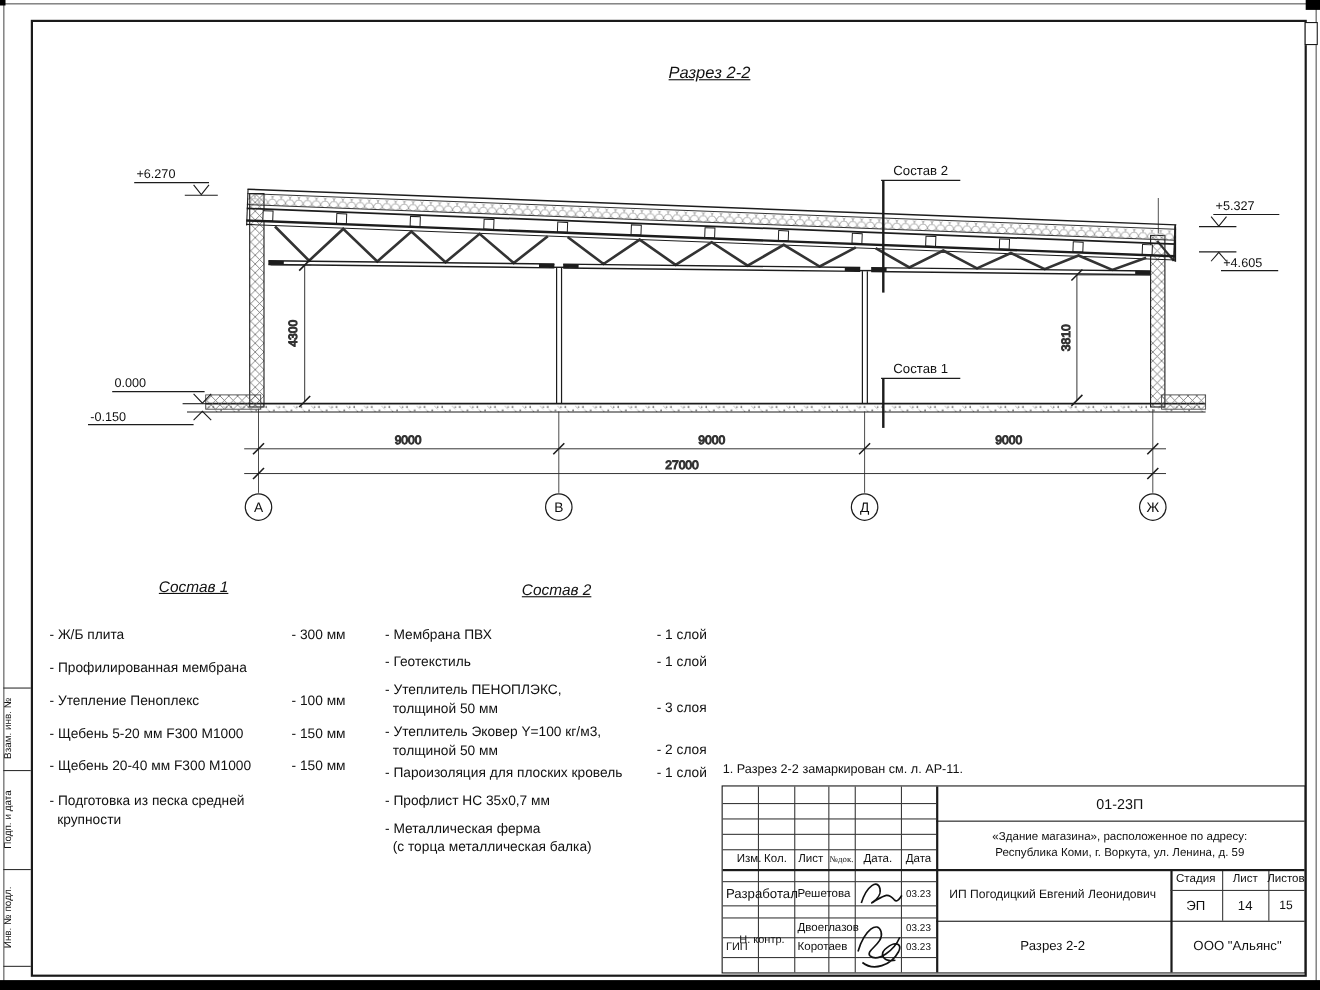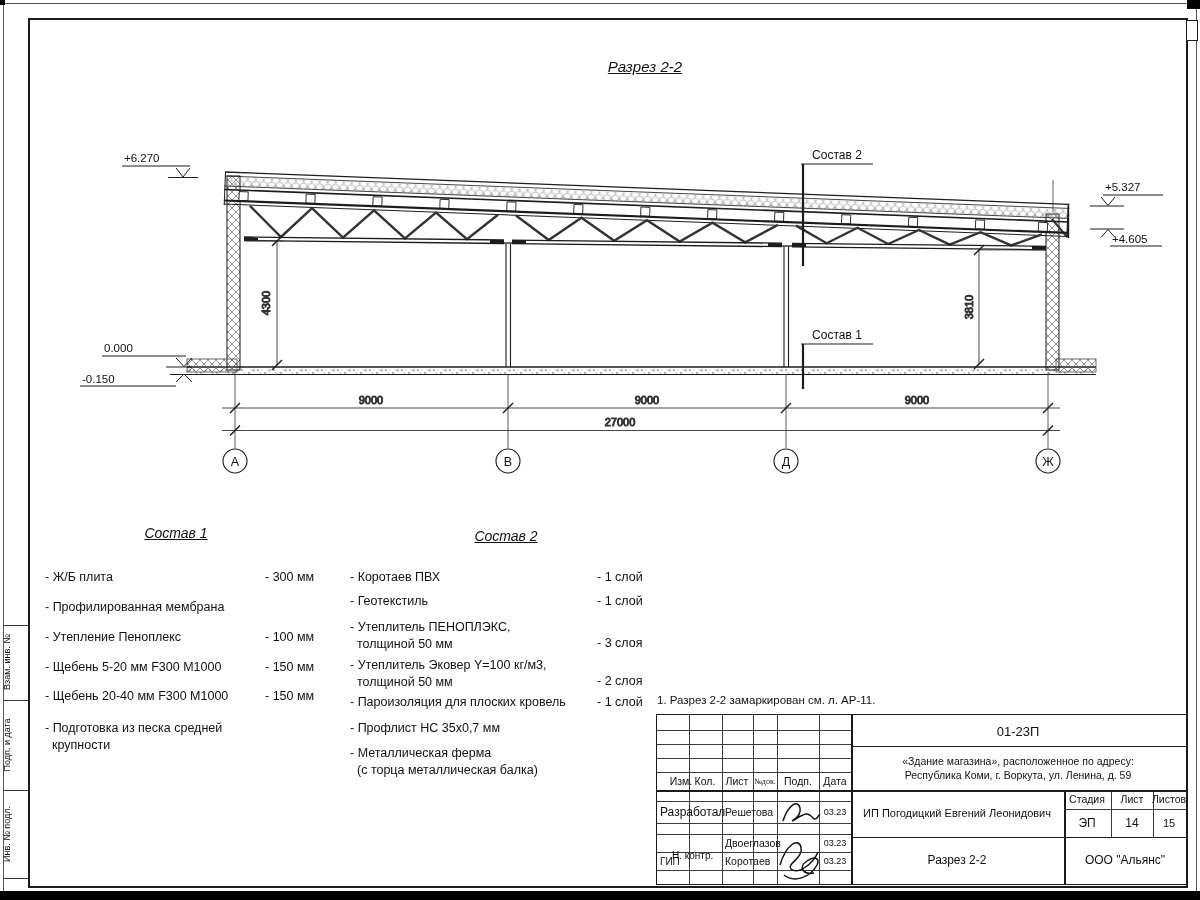--- a/index.html
+++ b/index.html
@@ -254,21 +254,21 @@
     </div>
     <div class="srow" style="top:161px;">
       <div>- Подготовка из песка средней</div>
       <div class="l2">крупности</div>
     </div>
   </div>
 
   <div id="sostav2" class="slist" style="left:350px;top:560px;width:330px;">
     <div class="stitle" style="left:156px;top:-32px;">Состав 2</div>
     <div class="srow" style="top:10px;">
-      <span>- Коротаев ПВХ</span>
+      <span>- Мембрана ПВХ</span>
       <span class="val">- 1 слой</span>
     </div>
     <div class="srow" style="top:34px;">
       <span>- Геотекстиль</span>
       <span class="val">- 1 слой</span>
     </div>
     <div class="srow" style="top:60px;">
       <div>- Утеплитель ПЕНОПЛЭКС,</div>
       <div class="l2">толщиной 50 мм</div>
       <span class="val v2">- 3 слоя</span>
@@ -320,21 +320,21 @@
     <div class="tb-l" style="left:194px;top:122px;width:335px;height:1.2px;"></div>
 
     <div class="tc" style="left:361px;top:16px;font-size:13px;">01-23П</div>
     <div class="tc" style="left:361px;top:46px;font-size:10.5px;">«Здание магазина», расположенное по адресу:</div>
     <div class="tc" style="left:361px;top:60px;font-size:10.5px;">Республика Коми, г. Воркута, ул. Ленина, д. 59</div>
 
     <div class="tc" style="left:24px;top:66px;">Изм.</div>
     <div class="tc" style="left:48px;top:66px;">Кол.</div>
     <div class="tc" style="left:80px;top:66px;">Лист</div>
     <div class="tc" style="left:108px;top:66px;font-size:8px;font-family:Liberation Serif, serif;">№док.</div>
-    <div class="tc" style="left:141px;top:66px;">Подп.</div>
+    <div class="tc" style="left:141px;top:66px;">Дата.</div>
     <div class="tc" style="left:178px;top:66px;">Дата</div>
 
     <div class="tml" style="left:3px;top:97px;font-size:12px;">Разработал</div>
     <div class="tml" style="left:68px;top:97px;">Решетова</div>
     <div class="tc" style="left:178px;top:97px;font-size:9px;">03.23</div>
     <div class="tml" style="left:15px;top:128px;font-size:10px;margin-top:12px;">Н. контр.</div>
     <div class="tml" style="left:68px;top:128px;">Двоеглазов</div>
     <div class="tc" style="left:178px;top:128px;font-size:9px;">03.23</div>
     <div class="tml" style="left:3px;top:146px;font-size:10px;">ГИП</div>
     <div class="tml" style="left:68px;top:146px;">Коротаев</div>

